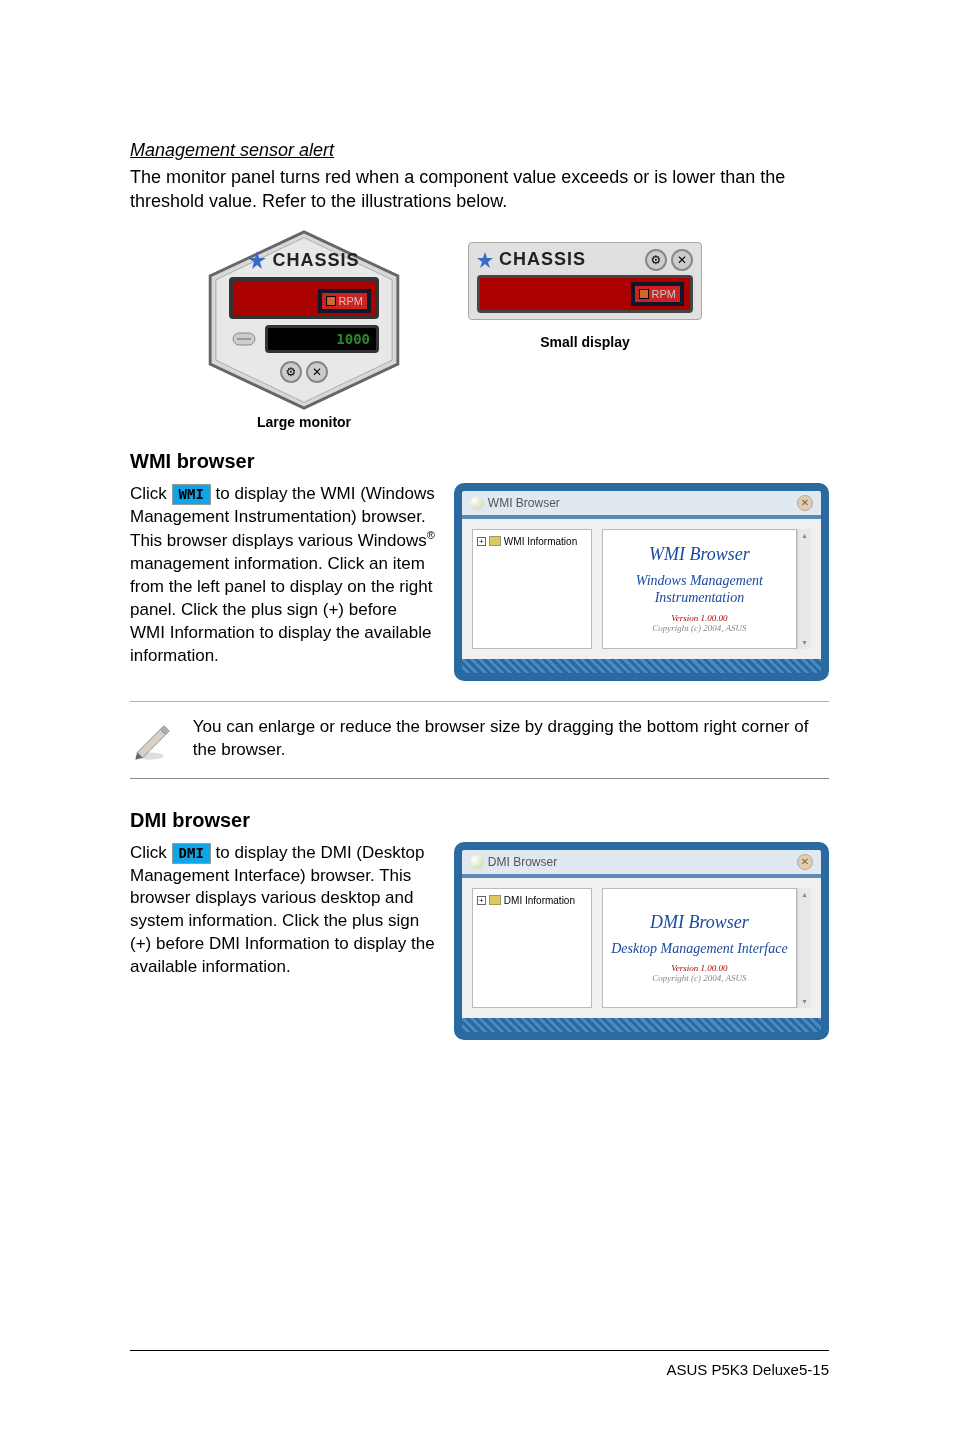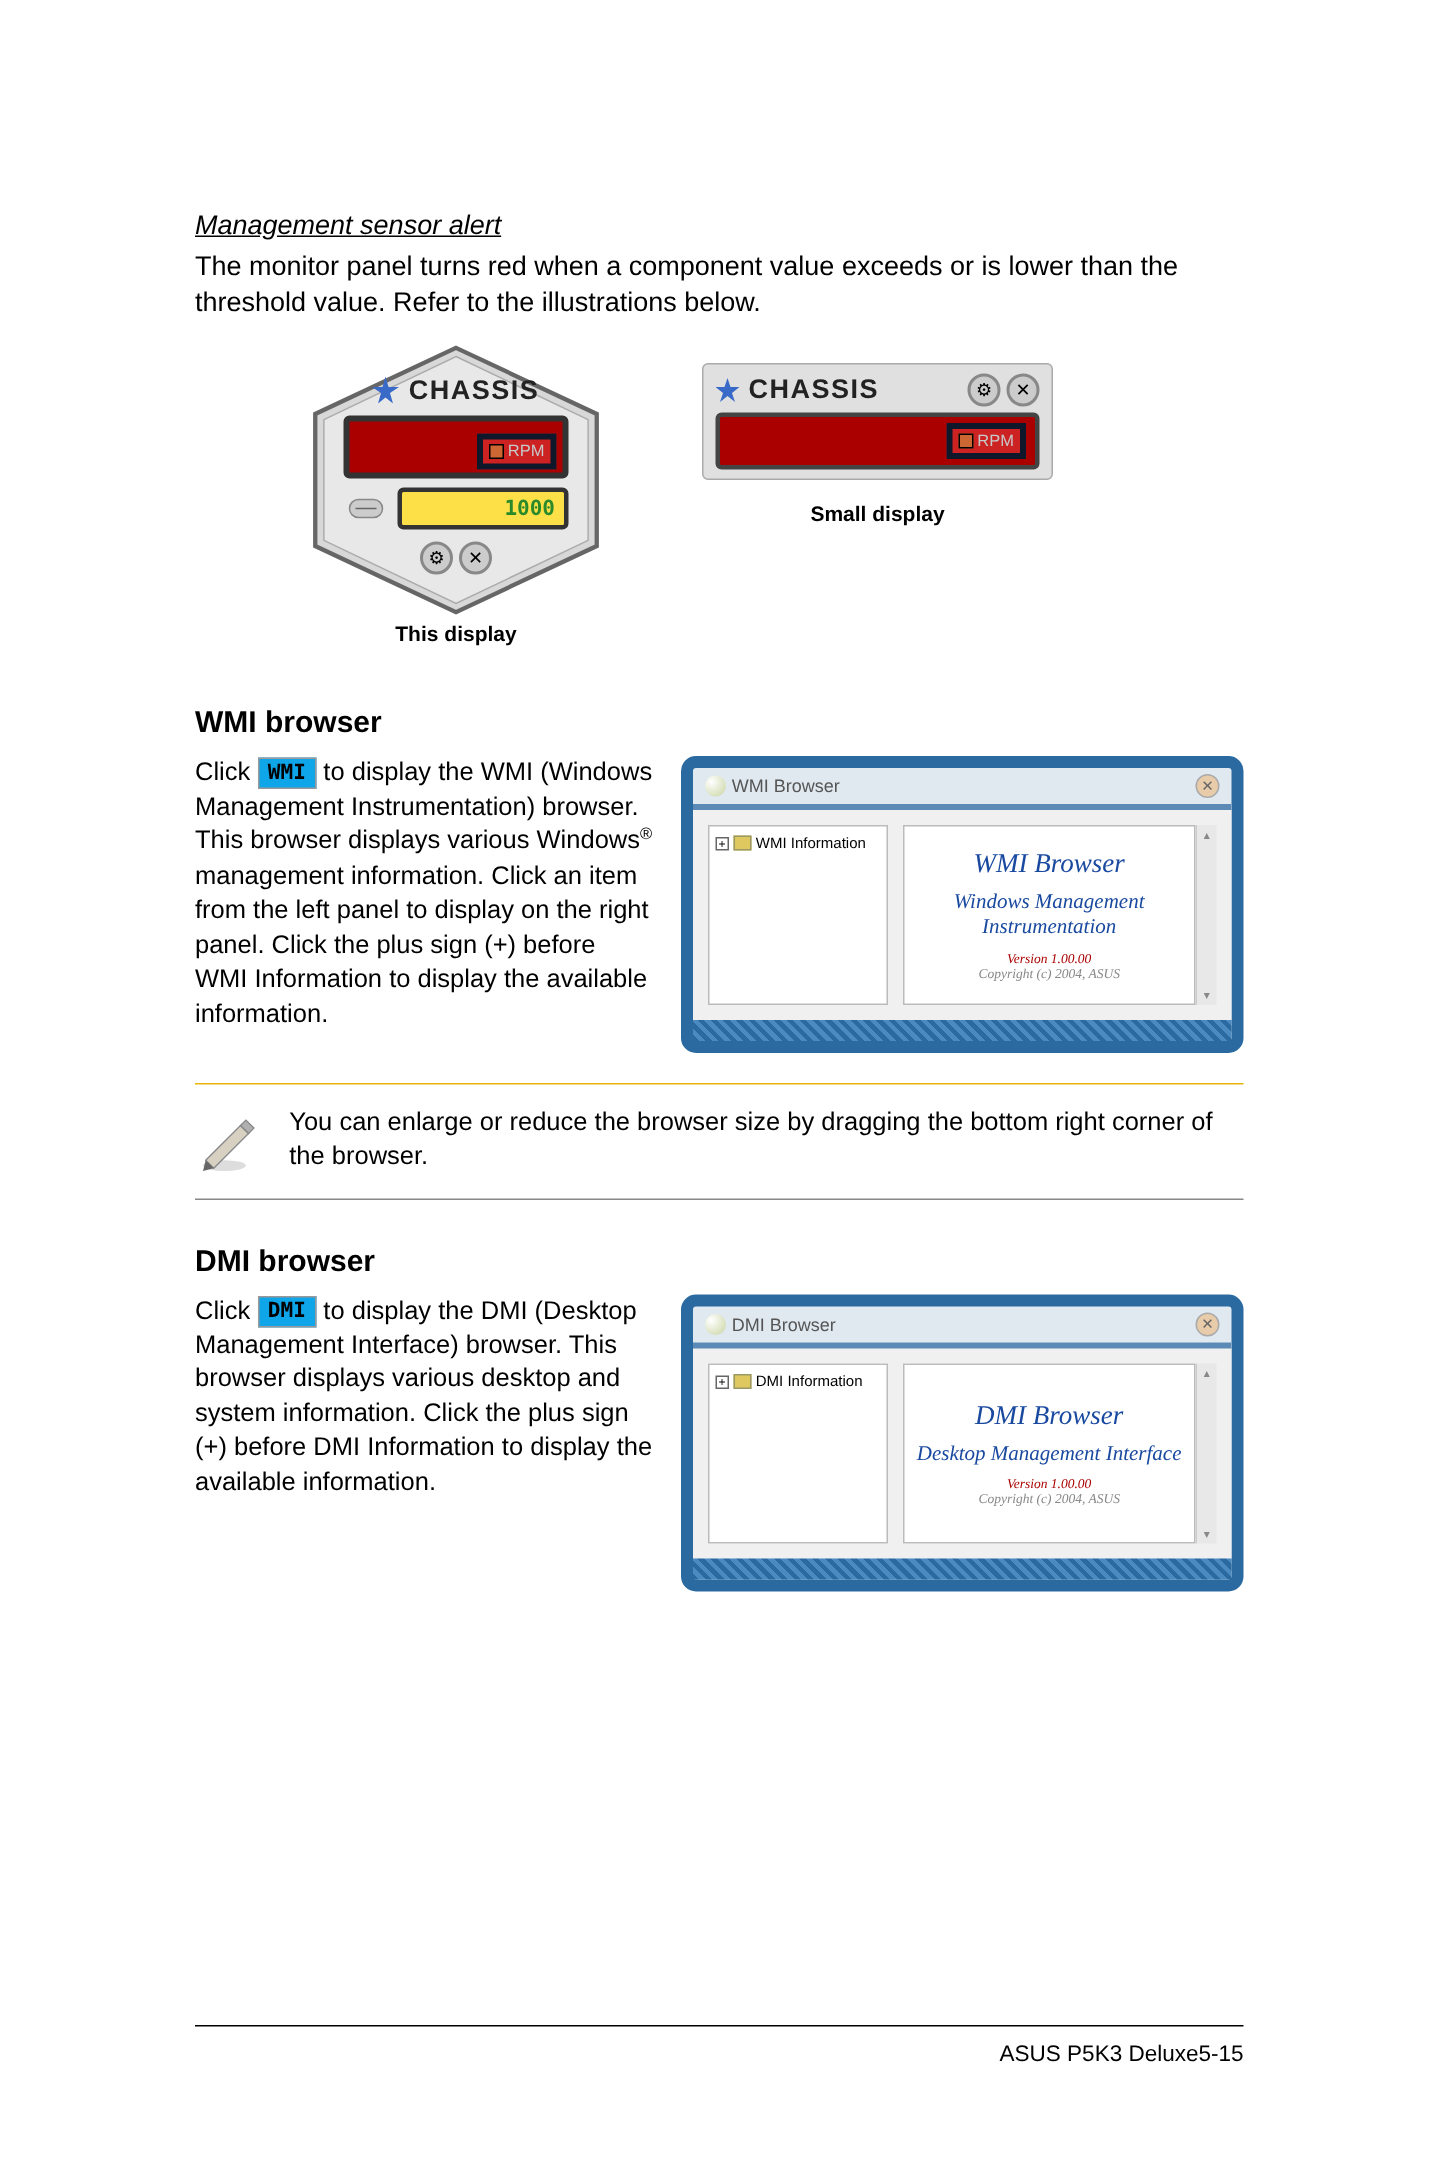--- a/index.html
+++ b/index.html
@@ -20,21 +20,21 @@
   }
   .para {
     font-size: 18px;
     line-height: 1.35;
     margin-bottom: 16px;
   }
   .sensor-row {
     display: flex;
     align-items: flex-start;
     gap: 60px;
-    margin-bottom: 41px;
+    margin-bottom: 20px;
     padding-left: 70px;
   }
   .sensor-card-large {
     display: flex;
     flex-direction: column;
     align-items: center;
   }
   .sensor-card-small {
     display: flex;
     flex-direction: column;
@@ -124,28 +124,28 @@
         <div class="rpm-tag">
             <span class="sq"></span>
             <span>RPM</span>
           </div>
       </div>
       <div style="width:150px; display:flex; align-items:center; gap:6px; margin-top:6px;">
         <svg width="30" height="24">
             <rect x="4" y="6" width="22" height="12" rx="6" fill="#ccc" stroke="#888"></rect>
             <line x1="8" y1="12" x2="22" y2="12" stroke="#666"></line>
           </svg>
-        <div style="flex:1; height:28px; background:#fde047; border:3px solid #333; border-radius:4px; color:#2a8a2a; font-family:monospace; font-size:14px; display:flex; align-items:center; justify-content:flex-end; padding-right:6px; font-weight:bold;">1000</div>
+        <div style="flex:1; height:28px; background:#000000; border:3px solid #333; border-radius:4px; color:#2a8a2a; font-family:monospace; font-size:14px; display:flex; align-items:center; justify-content:flex-end; padding-right:6px; font-weight:bold;">1000</div>
       </div>
       <div class="icon-pair" style="margin-top:8px;">
         <div class="round-btn">⚙</div>
         <div class="round-btn">✕</div>
       </div>
     </div>
-    <div class="caption">This display</div>
+    <div class="caption">Large monitor</div>
   </div>
 
   <div class="sensor-card-small">
     <div class="small-panel">
       <div class="small-top">
         <div class="chassis-row">
           <svg width="16" height="16">
               <polygon points="8,0 10,6 16,6 11,10 13,16 8,12 3,16 5,10 0,6 6,6" fill="#3a6ac8"></polygon>
             </svg>
           <span>CHASSIS</span>

